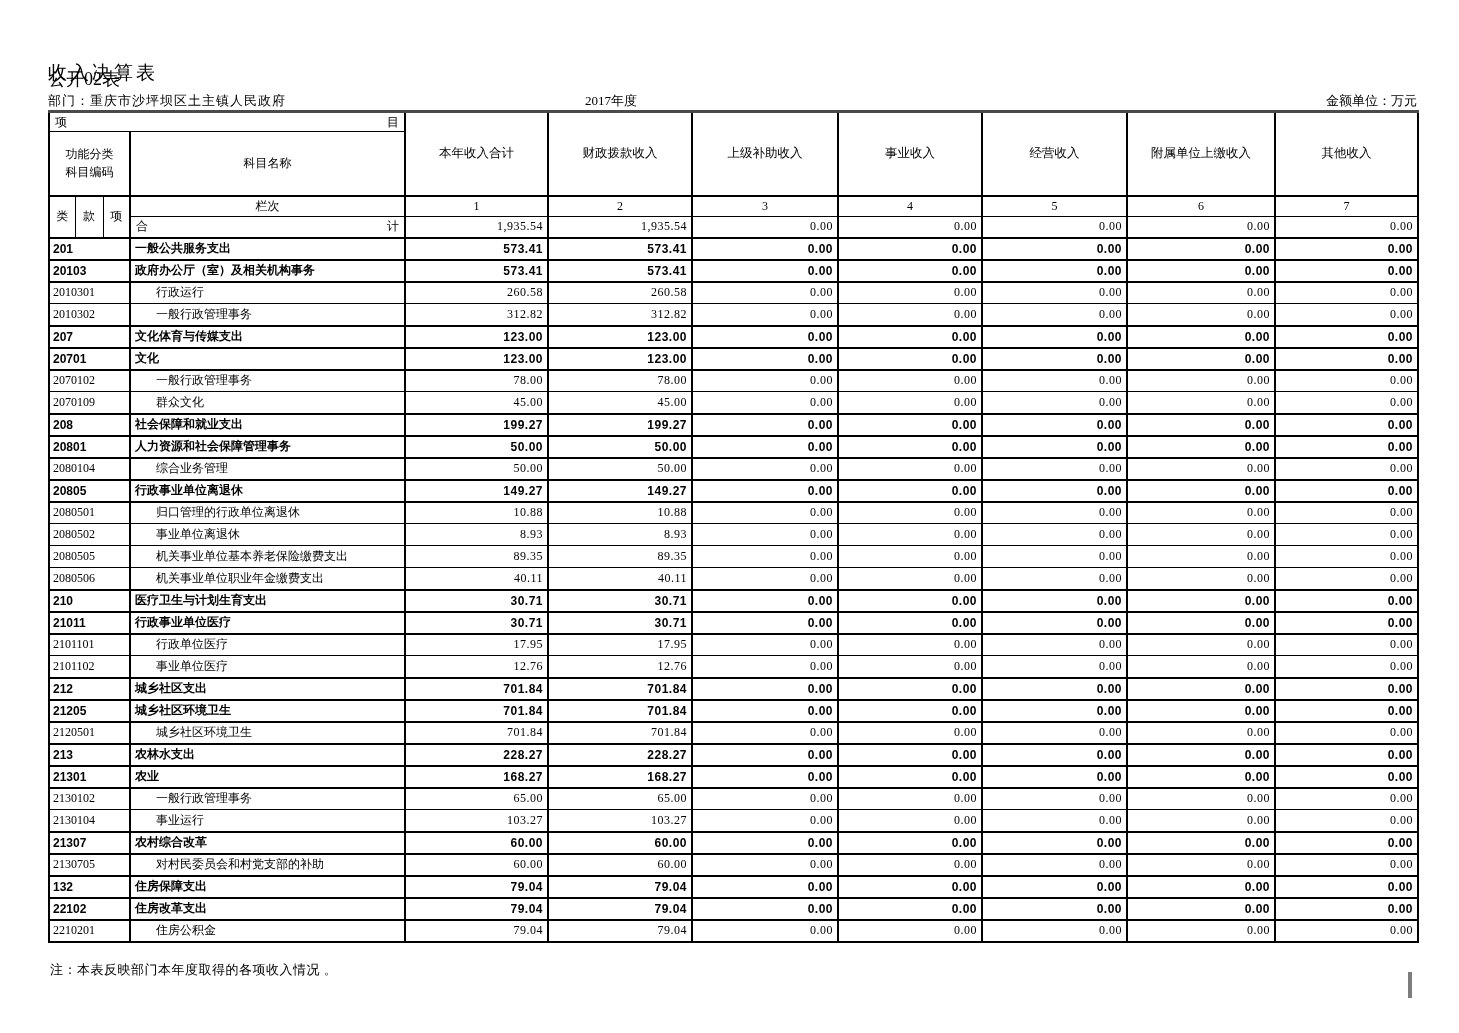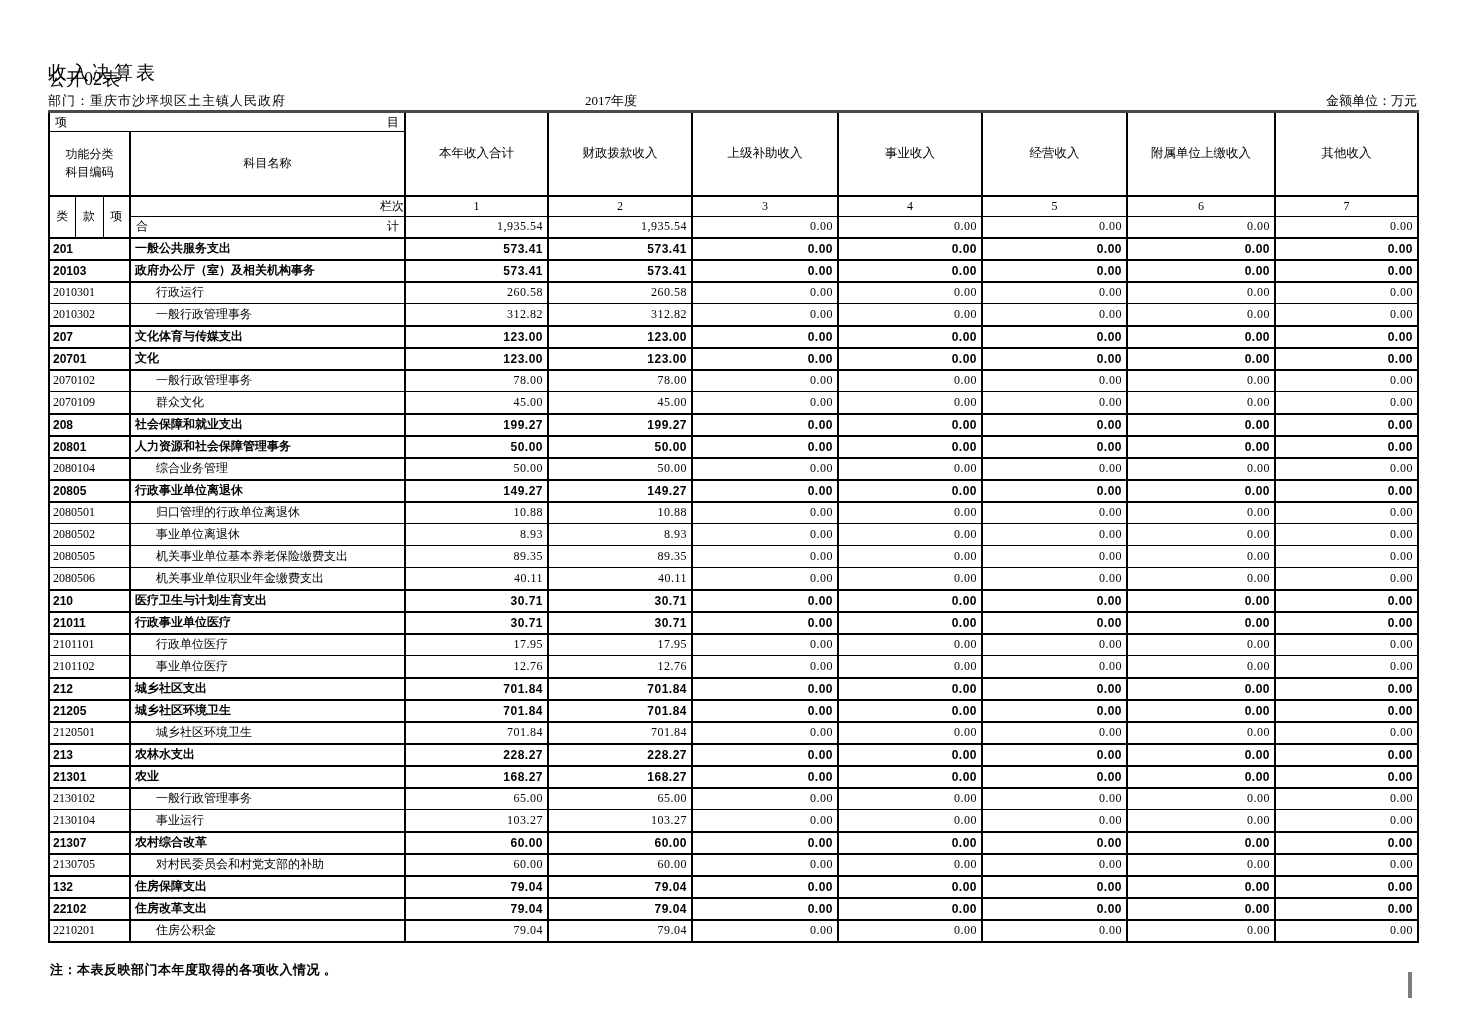--- a/index.html
+++ b/index.html
@@ -43,37 +43,37 @@
   .split .sr{float:right;padding-right:5px;}
   .rowA .split{border-bottom-width:1px;}
   .rowB td{border-top-width:1px;}
   .code-label{text-align:center;line-height:1.55;font-size:12px;}
   .subject-label{text-align:center;}
   .sub{text-align:center;}
   .r-thin{border-right-width:1px !important;}
   .l-thin{border-left-width:1px !important;}
   .b-thin{border-bottom-width:1px !important;}
   .t-thin{border-top-width:1px !important;}
-  .lanci{text-align:right;margin-top:33px;}
+  .lanci{text-align:center;margin-top:33px;}
   .colnum{text-align:center;}
 
   
   td.code{text-align:left;padding-left:3px;margin-left:12px;}
   td.name{text-align:left;padding-left:4px;}
   td.name.indent{padding-left:25px;}
   td.val{text-align:right;padding-right:4px;letter-spacing:0.5px;}
   tr.bold td{
     font-weight:bold;
     font-family:"Liberation Sans","DejaVu Sans",sans-serif;
     font-size:12px;
   }
   tr.tt td{border-top-width:1px;}
   tr.tb td{border-bottom-width:1px;}
 
-  .note{position:absolute;left:50px;top:961px;font-size:13px;letter-spacing:0.5px;font-weight:bold;}
+  .note{position:absolute;left:50px;top:961px;font-size:13px;letter-spacing:0.5px;}
   .edge-mark{position:absolute;left:1408px;top:972px;width:4px;height:26px;background:#7d7d7d;}
 </style>
 </head>
 <body>
 
 <div class="title">收入决算表</div>
 <div class="table-code">公开02表</div>
 <div class="dept">部门：重庆市沙坪坝区土主镇人民政府</div>
 <div class="year">2017年度</div>
 <div class="unit">金额单位：万元</div>

